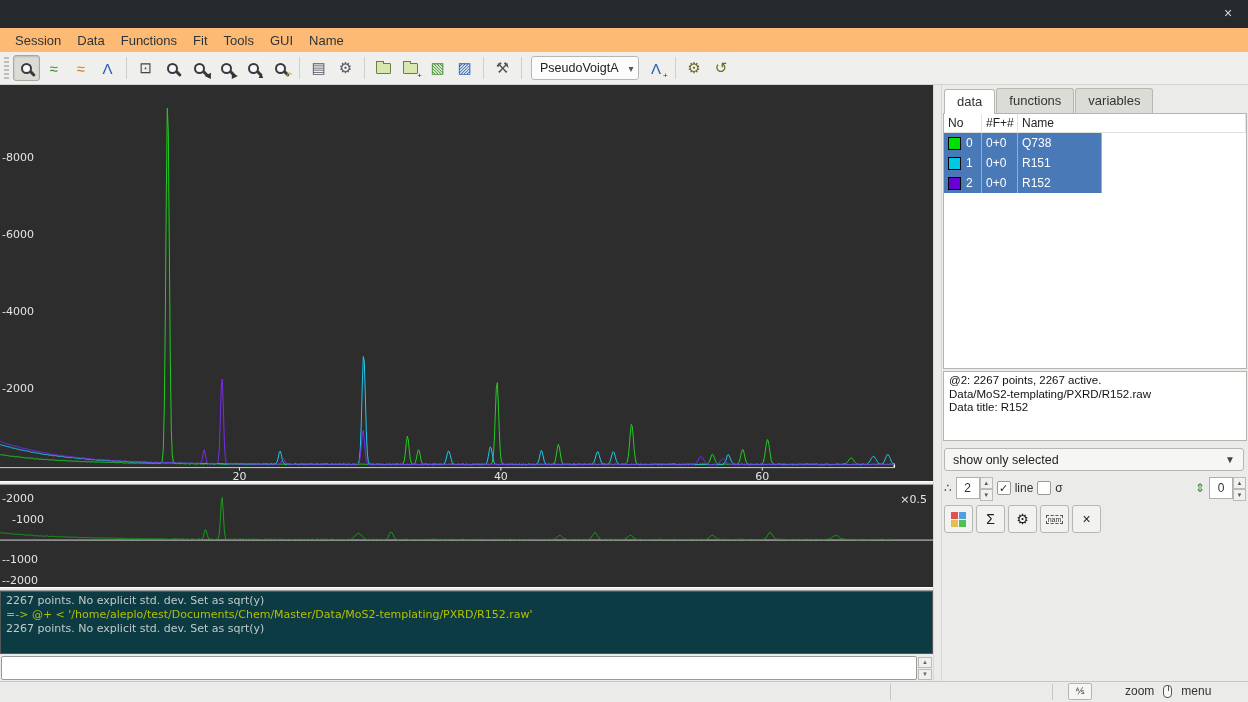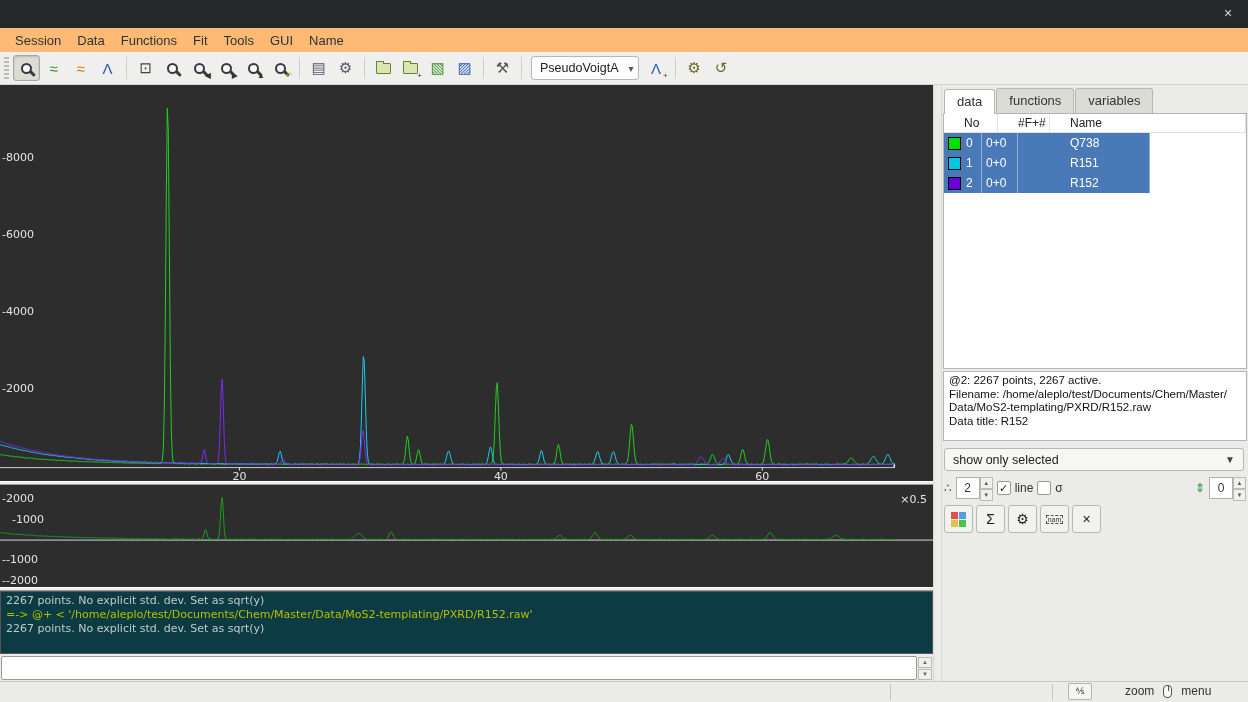--- a/index.html
+++ b/index.html
@@ -50,25 +50,25 @@
   .cmd-input { flex:1; height:24px; border:1px solid #9a9a94; border-radius:2px; background:#fff; padding:0 6px; font:12px "DejaVu Sans", sans-serif; }
   .spin-col { display:flex; flex-direction:column; width:14px; gap:1px; }
   .spin-col span { height:11px; background:#f0f0ee; border:1px solid #bcbcb6; font-size:6px; color:#666; text-align:center; line-height:9px; cursor:pointer; }
 
   
   .tabs { display:flex; padding:3px 2px 0 2px; gap:1px; flex:0 0 auto; }
   .tab { padding:4px 12px 5px 12px; font-size:13px; color:#333; background:#dcdcd7; border:1px solid #b8b8b2; border-bottom:none; border-radius:3px 3px 0 0; cursor:pointer; }
   .tab.active { background:#fff; position:relative; top:1px; }
   .dtable { background:#fff; border:1px solid #b5b5b0; height:256px; font-size:12px; overflow:hidden; flex:0 0 auto; margin:0 1px; }
   .dtable .hrow { display:flex; height:19px; align-items:center; border-bottom:1px solid #e0e0dc; color:#222; }
-  .dtable .hrow div { padding-left:4px; border-right:1px solid #e4e4e0; height:100%; line-height:19px;margin-left:16px; }
+  .dtable .hrow div { padding-left:4px; border-right:1px solid #e4e4e0; height:100%; line-height:19px; }
   .drow { display:flex; height:20px; align-items:center; color:#fff; }
   .drow .cells { display:flex; background:#4a79b8; height:100%; align-items:center; }
   .drow .c { border-right:1px solid rgba(255,255,255,.4); height:100%; display:flex; align-items:center; padding-left:4px; }
-  .c-no { width:38px; } .c-f { width:36px; } .c-name { width:84px;margin-left:48px; }
+  .c-no { width:38px; } .c-f { width:36px; } .c-name { width:84px; }
   .swatch { width:13px; height:13px; border:1px solid #000; margin-right:5px; flex:0 0 auto; }
   .infobox { background:#fff; border:1px solid #b5b5b0; height:70px; margin:2px 1px 0 1px; padding:2px 5px; font-size:11.5px; color:#111; line-height:13.5px; flex:0 0 auto; }
   .filter-combo { height:23px; margin:7px 4px 0 2px; background:#f6f6f4; border:1px solid #b8b8b2; border-radius:3px; display:flex; align-items:center; font-size:12.5px; color:#222; padding:0 8px; flex:0 0 auto; cursor:pointer; }
   .filter-combo .arrow { margin-left:auto; font-size:10px; color:#444; }
   .ctrl-row { display:flex; align-items:center; margin:6px 2px 0 2px; gap:4px; font-size:12px; color:#333; flex:0 0 auto; }
   .spinbox { display:flex; align-items:stretch; height:22px; }
   .spinbox .val { width:24px; background:#fff; border:1px solid #b0b0aa; text-align:center; line-height:20px; font-size:12px; }
   .spinbox .arrows { display:flex; flex-direction:column; width:13px; }
   .spinbox .arrows span { flex:1; font-size:6px; text-align:center; line-height:10px; background:#f0f0ee; border:1px solid #bcbcb6; color:#555; cursor:pointer; }
   .chk { width:14px; height:14px; border:1px solid #9a9a94; border-radius:2px; background:#fff; display:inline-flex; align-items:center; justify-content:center; font-size:11px; color:#222; cursor:pointer; }
@@ -259,21 +259,20 @@
                 <span class="swatch" style="background: rgb(106, 0, 216);"></span>
                 <span>2</span>
               </div>
             <div class="c c-f">0+0</div>
             <div class="c c-name">R152</div>
           </div>
         </div>
       </div>
       <div class="infobox">
         <div>@2: 2267 points, 2267 active.</div>
-        <div>Filename: /home/aleplo/test/Documents/Chem/Master/</div>
         <div>Data/MoS2-templating/PXRD/R152.raw</div>
         <div>Data title: R152</div>
       </div>
       <div class="filter-combo">
         <span>show only selected</span>
         <span class="arrow">▼</span>
       </div>
       <div class="ctrl-row">
         <span>∴</span>
         <span class="spinbox">

